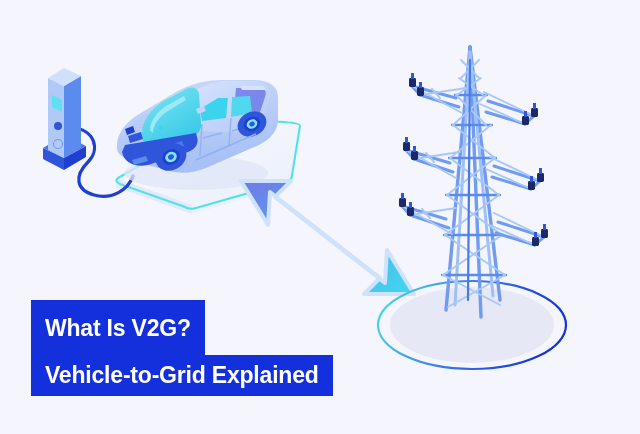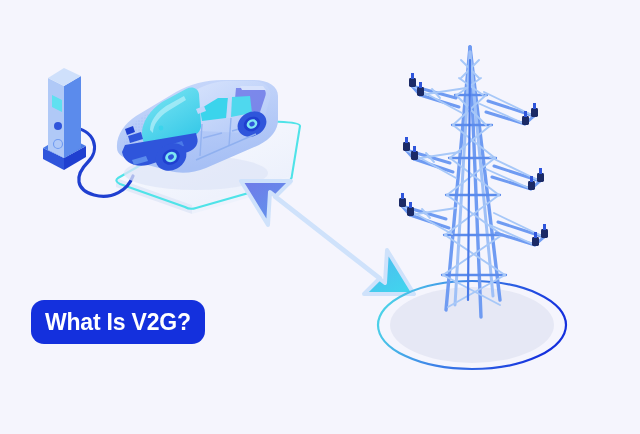--- a/index.html
+++ b/index.html
@@ -22,21 +22,21 @@
     display:flex;
     align-items:center;
     padding:0 14px;
   }
   .title-block span {
     color:#ffffff;
     font-weight:bold;
     letter-spacing:-0.2px;
     white-space:nowrap;
   }
-  #headline-primary   { left:31px; top:300px; height:44px;border-radius:13px; }
+  #headline-primary   { left:31px; top:300px; height:57px; }
   #headline-primary span   { font-size:23px; }
   #headline-secondary { left:31px; top:355px; height:41px; }
   #headline-secondary span { font-size:23px; }
 </style>
 </head>
 <body>
 
 <div id="stage">
 
   <svg id="art" viewBox="0 0 640 434" aria-hidden="true">
@@ -300,14 +300,17 @@
           <rect x="534" y="232" width="3" height="6" fill="#2f55db"></rect>
         </g>
       </g>
     </g>
   </svg>
 
   <div class="title-block" id="headline-primary">
     <span>What Is V2G?</span>
   </div>
 
+  <div class="title-block" id="headline-secondary">
+    <span>Vehicle-to-Grid Explained</span>
+  </div>
 
 </div>
 
 </body></html>

